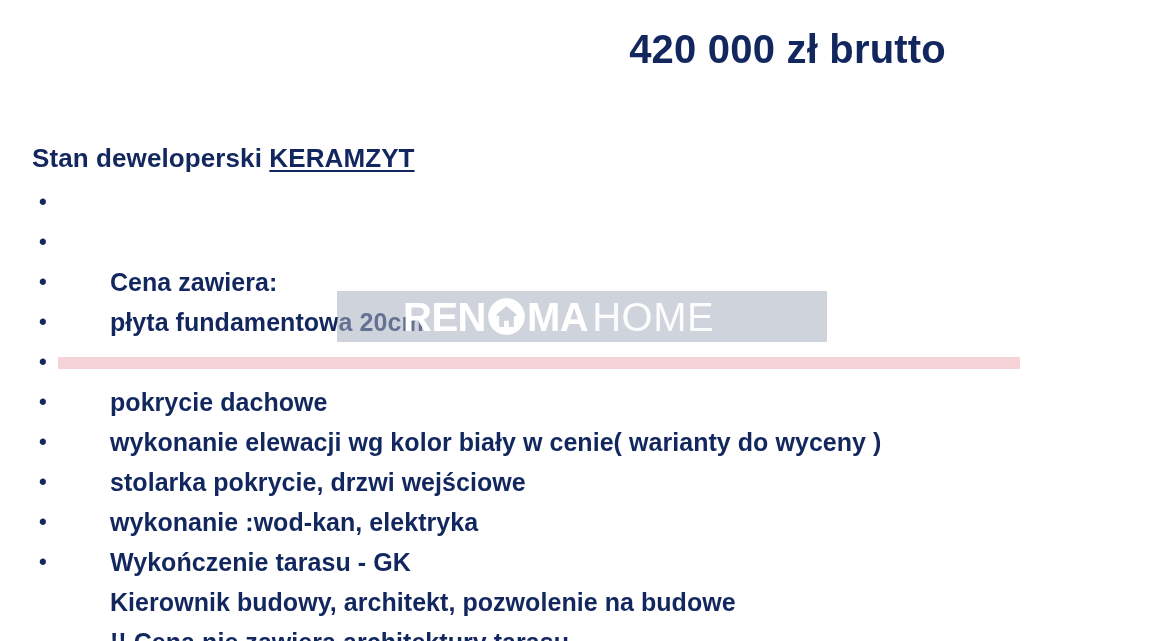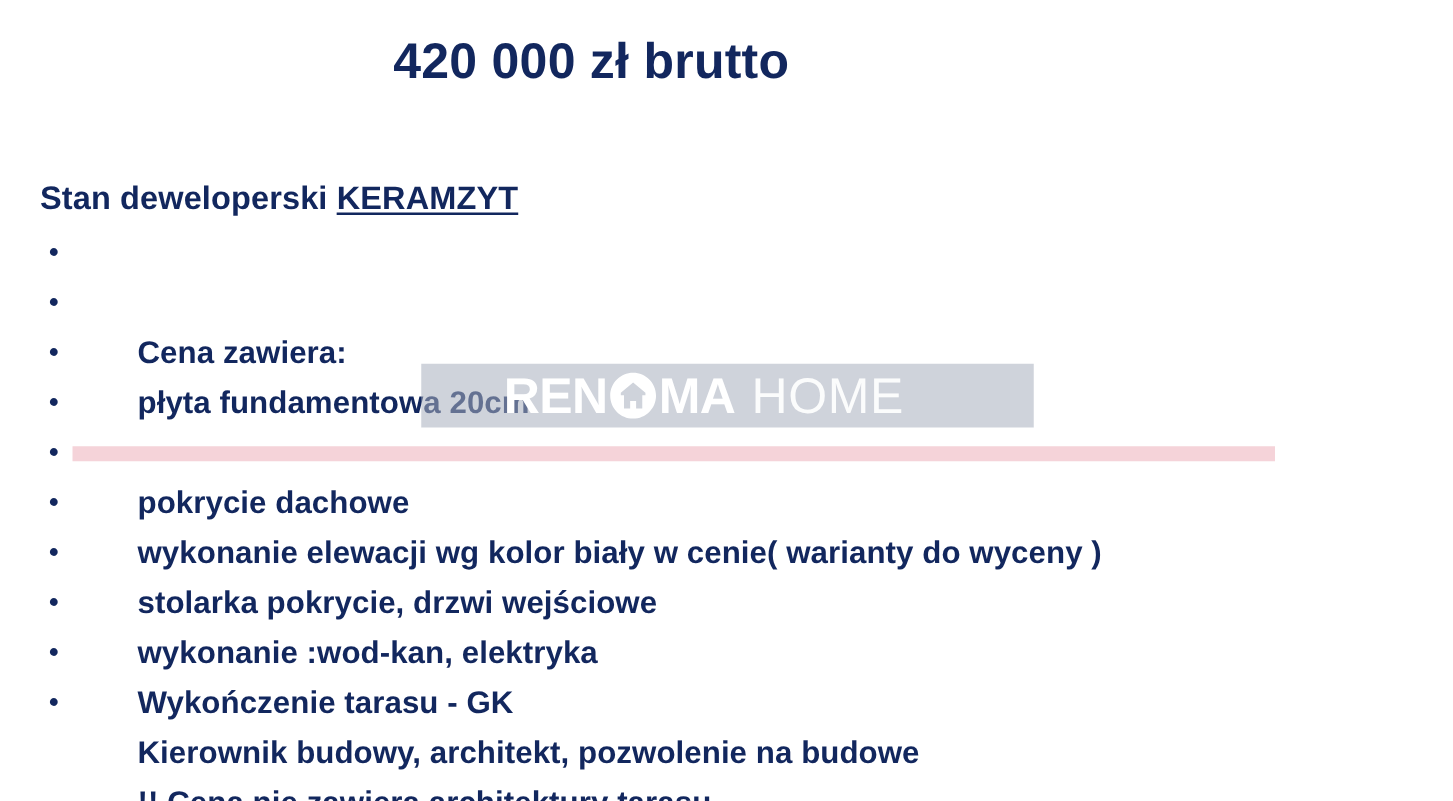--- a/index.html
+++ b/index.html
@@ -25,21 +25,21 @@
     background: #ffffff;
     overflow: hidden;
   }
 
   
   .heading-block {
     position: absolute;
     top: 26px;
     left: 0;
     width: 946px;
-    text-align: center;
+    text-align: right;
   }
   .headline-main {
     font-size: 40px;
     font-weight: 700;
     letter-spacing: 0.2px;
     line-height: 1.18;
     color: #12275e;
     white-space: pre;
   }
   .headline-sub {
@@ -141,21 +141,21 @@
     display: flex;
     align-items: center;
     margin-left: 38px;
   }
   .wm-home {
     font-size: 40px;
     font-weight: 300;
     letter-spacing: 0.5px;
     color: rgba(255,255,255,0.92);
     line-height: 1;
-    margin-left: 13px;
+    margin-left: 4px;
   }
   .wm-house-icon {
     display: inline-block;
     width: 39px;
     height: 39px;
     margin: 0 1px;
     vertical-align: middle;
   }
 </style>
 </head>

